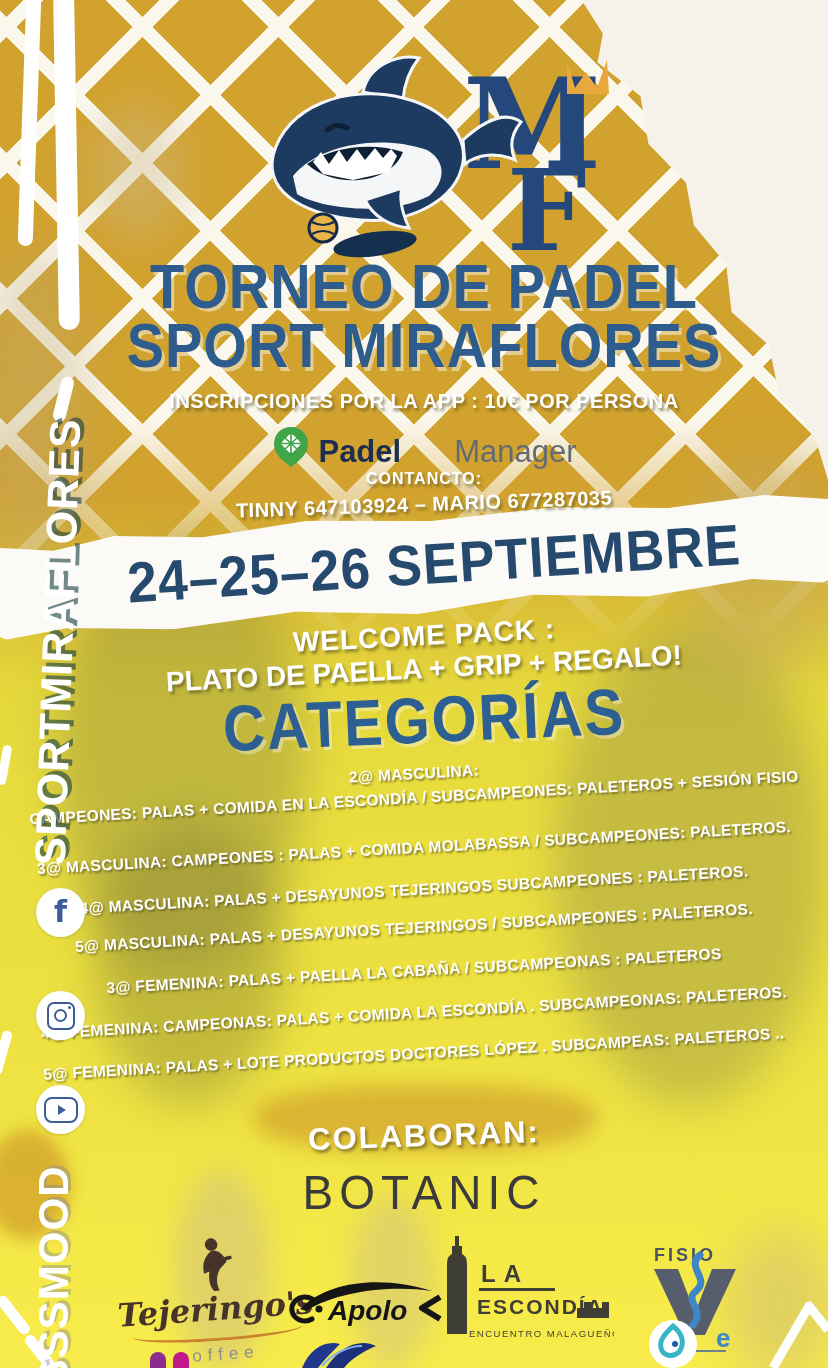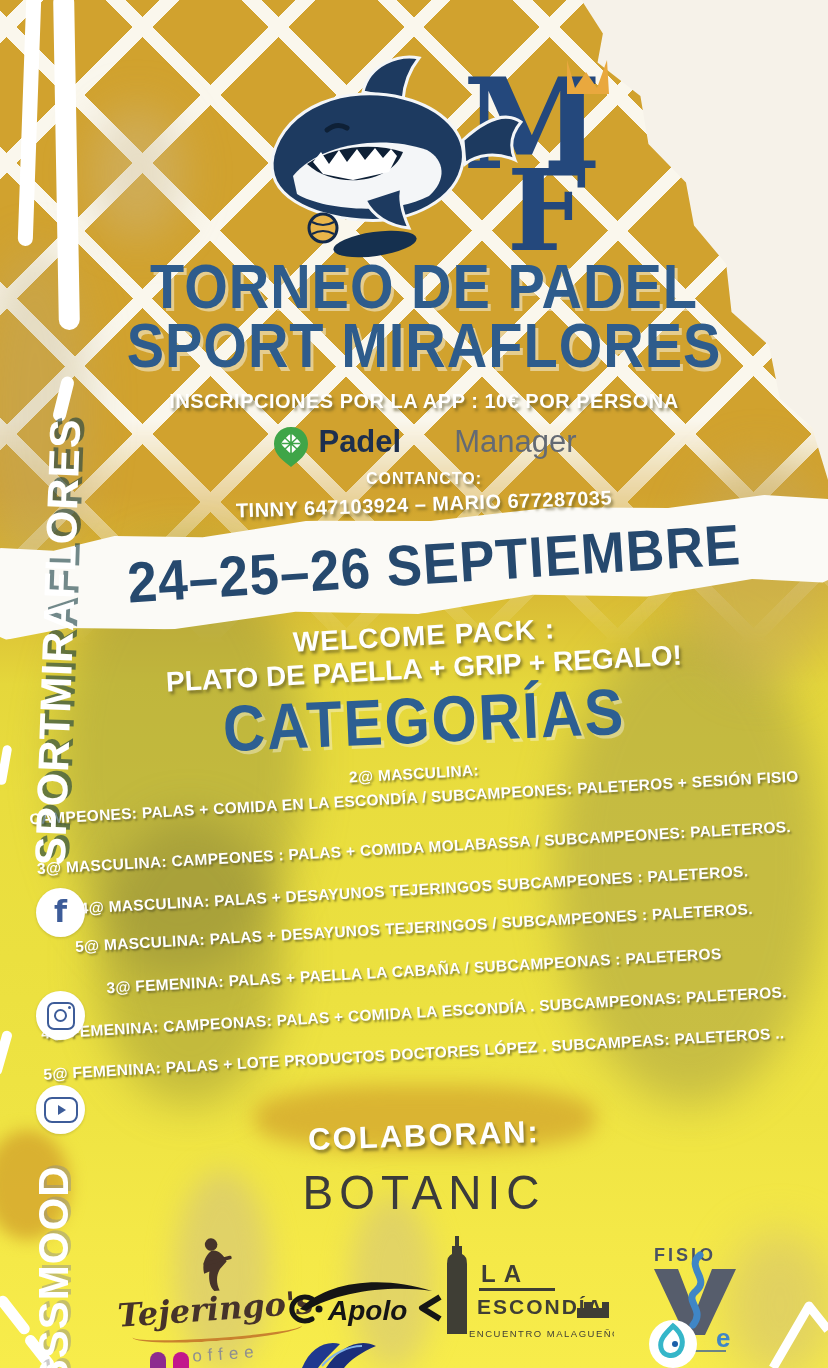--- a/index.html
+++ b/index.html
@@ -43,21 +43,21 @@
   .d3{left:-3px;top:1030px;width:10px;height:46px;transform:rotate(16deg);}
   .d4{left:8px;top:1292px;width:11px;height:46px;transform:rotate(-38deg);}
   .d5{left:34px;top:1332px;width:11px;height:40px;transform:rotate(-38deg);}
   
   .abs{position:absolute;left:60px;right:40px;text-align:center;z-index:6;}
   .shark{position:absolute;left:215px;top:48px;width:440px;height:218px;z-index:6;}
   .title{top:264px;font-size:56px;font-weight:700;color:#2e5c8c;line-height:.94;
     letter-spacing:1px;transform:scaleY(1.12);text-shadow:3px 3px 0 rgba(250,248,240,.5);}
   .wt{color:#fff;font-weight:700;text-shadow:2px 3px 3px rgba(85,78,32,.6);}
   .subtitle{top:390px;font-size:20px;letter-spacing:.5px;}
-  .pm-row{top:424px;display:flex;justify-content:center;align-items:flex-start;gap:7px;}
+  .pm-row{top:424px;display:flex;justify-content:center;align-items:flex-end;gap:7px;}
   .pm-bold{font-size:31px;font-weight:700;color:#1d2f4e;}
   .pm-light{font-size:31px;font-weight:400;color:#646a73;margin-left:46px;}
   .contact-h{top:470px;font-size:16px;letter-spacing:1px;}
   .contact-l{top:493px;font-size:20px;letter-spacing:.5px;transform:rotate(-2deg);}
   .date-band{position:absolute;left:-24px;top:514px;width:880px;height:100px;background:#fbfaf6;z-index:5;
     transform:rotate(-3.6deg);display:flex;align-items:center;justify-content:center;
     clip-path:polygon(0 22%,3% 8%,9% 14%,16% 3%,26% 10%,38% 0,52% 8%,66% 2%,79% 10%,90% 3%,100% 14%,100% 80%,96% 94%,88% 86%,76% 97%,63% 88%,50% 100%,36% 90%,22% 100%,10% 92%,3% 100%,0 86%);}
   .date-text{font-size:53px;font-weight:700;color:#26496e;letter-spacing:1px;transform:scaleY(1.08);padding-left:36px;}
   .welcome-h{top:620px;font-size:28px;letter-spacing:1px;transform:rotate(-3deg);}
   .welcome-l{top:653px;font-size:28px;transform:rotate(-3deg);}

